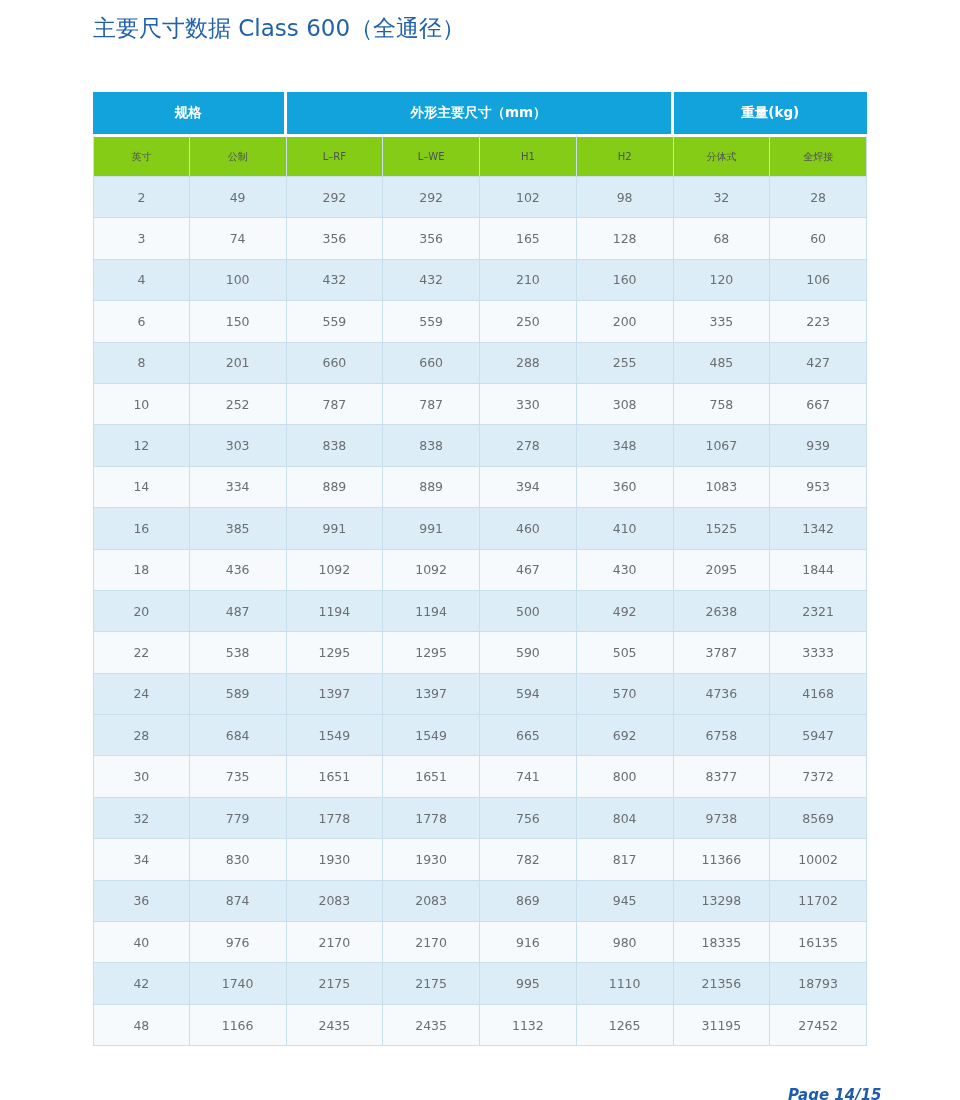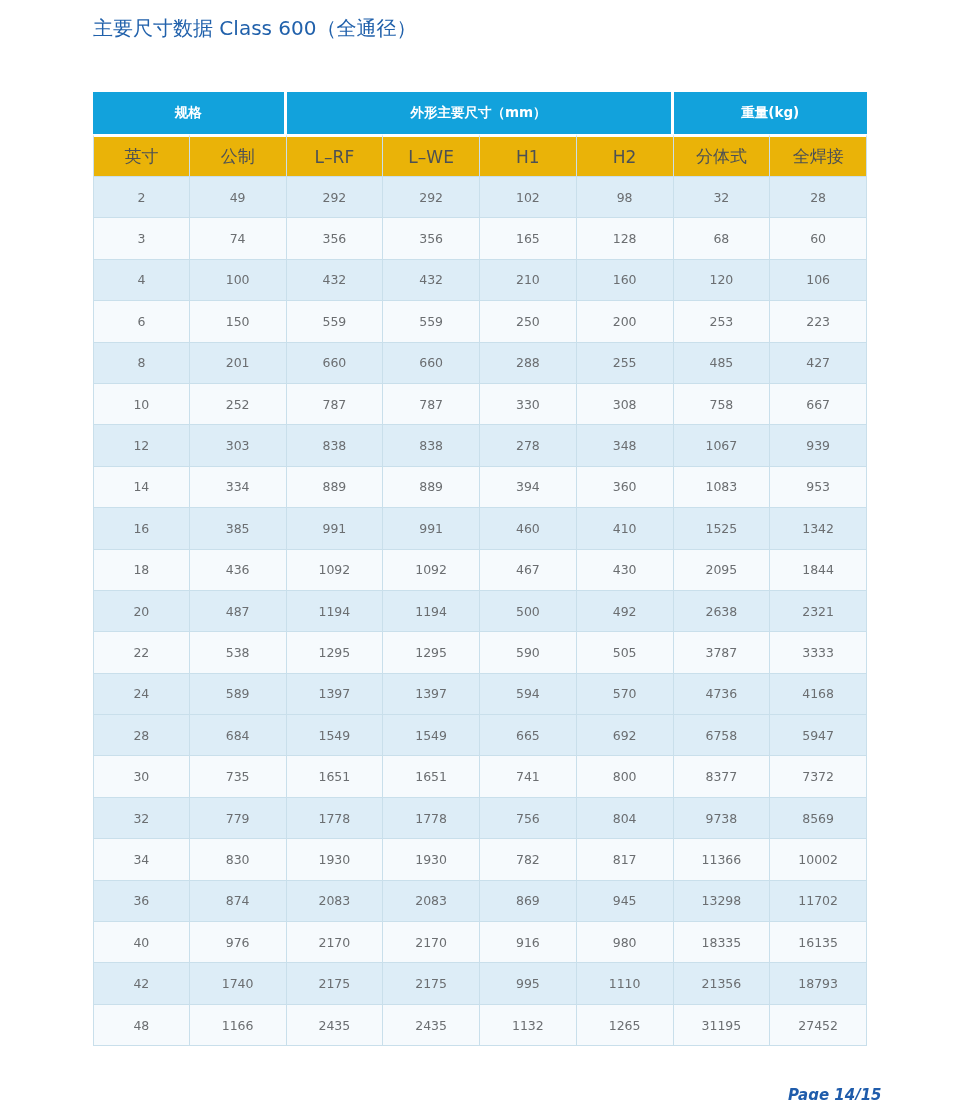--- a/index.html
+++ b/index.html
@@ -16,21 +16,21 @@
   .page {
     position: relative;
     width: 960px;
     height: 1100px;
     background: #ffffff;
     overflow: hidden;
     font-family: "DejaVu Sans", "Liberation Sans", sans-serif;
   }
   .titles { position: absolute; left: 93px; top: 16px; }
   .title-zh, .title-en {
-    font-size: 20px;
+    font-size: 23px;
     line-height: 25px;
     color: var(--title-blue);
     font-weight: 400;
     white-space: nowrap;
   }
   table.dim-table {
     position: absolute;
     left: 93px;
     top: 92px;
     width: 774px;
@@ -42,24 +42,24 @@
     background: var(--blue);
     color: #ffffff;
     font-size: 13.5px;
     font-weight: bold;
     height: 30px;
     padding: 12px;
     text-align: center;
   }
   th.group.gsep { border-right: 3px solid #ffffff; }
   th.col {
-    background: #eab308;
+    background: #84cc16;
     color: var(--subhead-text);
     font-weight: 400;
-    font-size: 17px;
+    font-size: 10px;
     height: 43px;
     padding: 0;
     text-align: center;
     border-top: 3px solid #ffffff;
     border-bottom: 1px solid var(--border);
     border-right: 1px solid var(--border);
   }
   th.col:first-child { border-left: 1px solid var(--border); }
   td {
     height: 41.4px;
@@ -142,21 +142,21 @@
           <td>120</td>
           <td>106</td>
         </tr>
         <tr class="plain">
           <td>6</td>
           <td>150</td>
           <td>559</td>
           <td>559</td>
           <td>250</td>
           <td>200</td>
-          <td>253</td>
+          <td>335</td>
           <td>223</td>
         </tr>
         <tr class="shade">
           <td>8</td>
           <td>201</td>
           <td>660</td>
           <td>660</td>
           <td>288</td>
           <td>255</td>
           <td>485</td>

